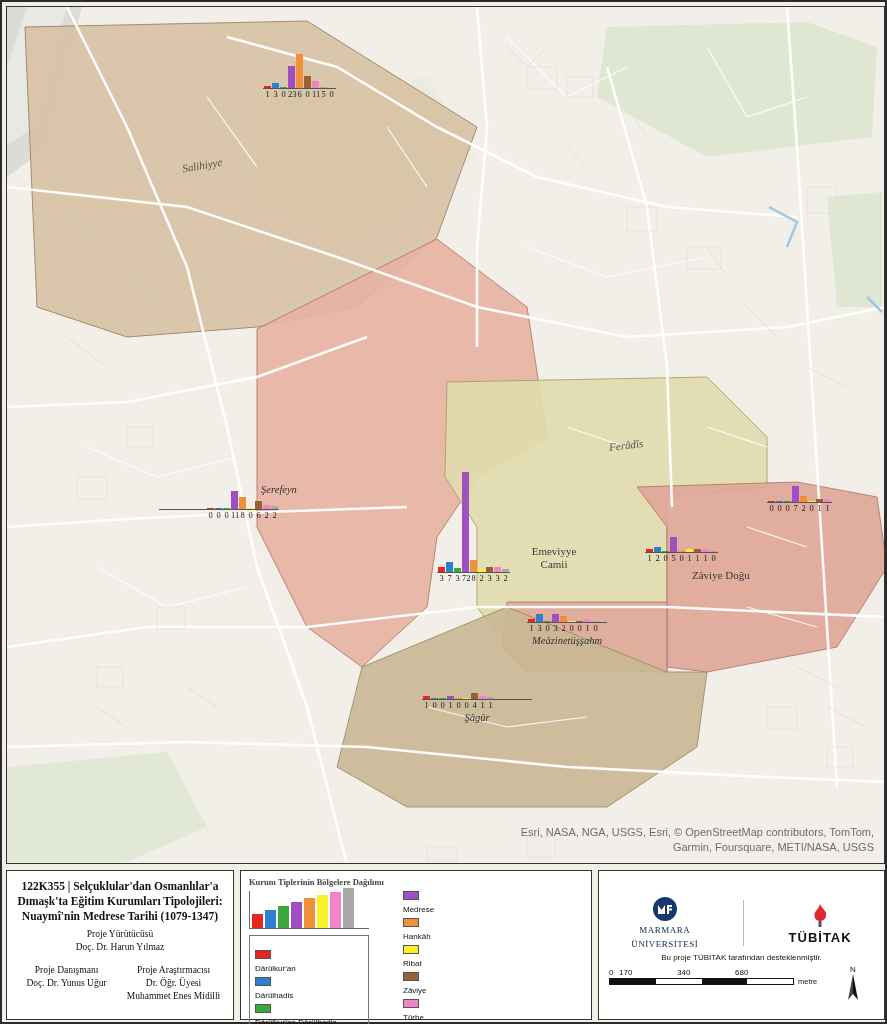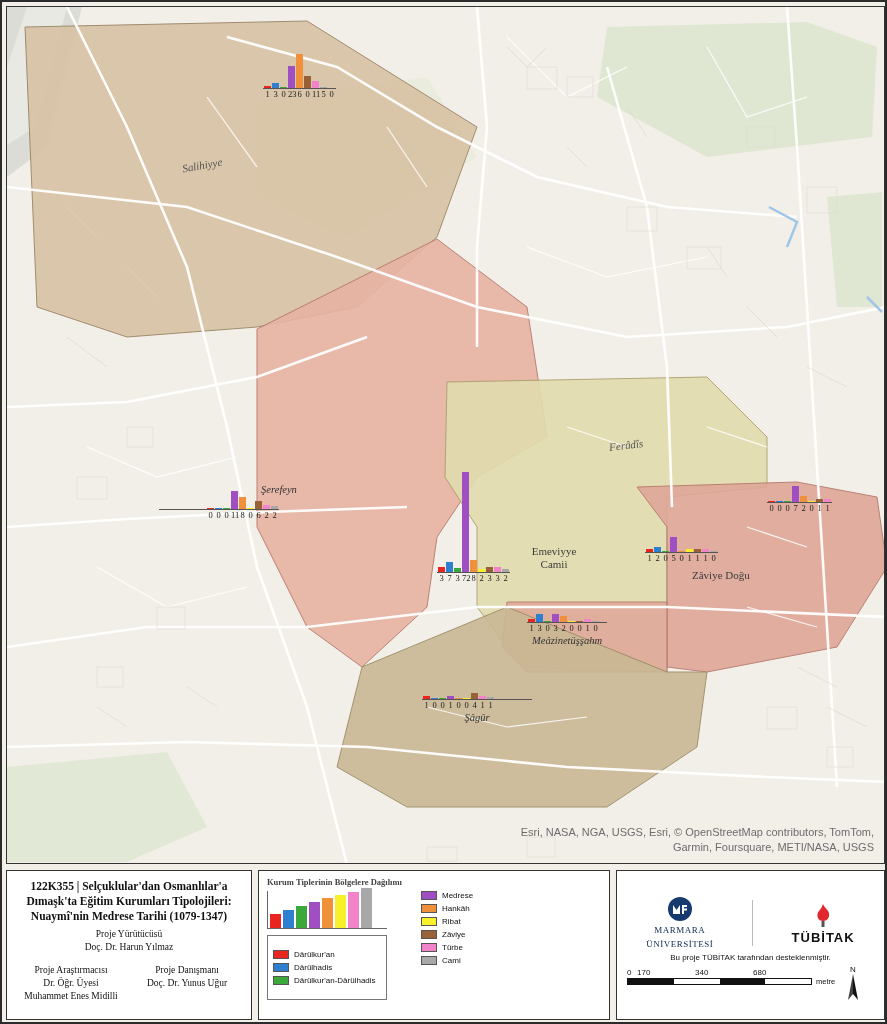--- a/index.html
+++ b/index.html
@@ -75,21 +75,21 @@
     left: 4px; top: 868px;
     width: 879px; height: 150px;
     display: flex;
     gap: 6px;
   }
   .panel {
     border: 1px solid #333;
     background: #fff;
     position: relative;
   }
-  #title-panel { width: 246px; padding: 8px 6px; text-align:center; }
+  #title-panel { width: 228px; padding: 8px 6px; text-align:center; }
   #title-panel .main {
     font-family: "Liberation Serif", serif;
     font-weight: bold; font-size: 11.5px; line-height: 15px;
     color: #111;
   }
   #title-panel .sub {
     margin-top: 4px;
     font-size: 9.5px; line-height: 13px; color:#111;
     font-family: "Liberation Serif", serif;
   }
@@ -109,21 +109,21 @@
   .legend-body { display:flex; gap: 10px; }
   .legend-chart { width: 120px; }
   .legend-chart .lbars {
     display:flex; align-items:flex-end; height: 38px; gap:2px;
     border-bottom:1px solid #666; border-left:1px solid #666;
     padding-left:2px;
   }
   .legend-chart .lbars i { display:block; width: 11px; }
   .legend-cols { display:flex; flex:1; gap: 10px; font-size:8.5px; }
   .legend-col { display:flex; flex-direction:column; gap:4px; }
-  .lkey { display:flex; align-items:flex-start; gap:5px; }
+  .lkey { display:flex; align-items:flex-start; gap:5px;flex-direction:column; }
   .lkey .sw { width: 16px; height: 9px; border:1px solid #555; display:block; }
   .lkey span.txt { font-size: 8px; color:#111; font-family:"Liberation Sans", sans-serif; }
   .legend-col.boxed {
     border:1px solid #777; padding:14px 5px; justify-content:center;
   }
   #logo-panel { flex:1; padding: 24px 10px; }
   .logos { display:flex; align-items:center; justify-content:space-around; height:56px; }
   .logo-block { display:flex; flex-direction:column; align-items:center; gap:3px; }
   .logo-block .ltext {
     font-family: "Liberation Serif", serif;
@@ -420,27 +420,27 @@
         <div>122K355 | Selçuklular'dan Osmanlılar'a</div>
         <div>Dımaşk'ta Eğitim Kurumları Tipolojileri:</div>
         <div>Nuaymî'nin Medrese Tarihi (1079-1347)</div>
       </div>
       <div class="sub">
         <div>Proje Yürütücüsü</div>
         <div>Doç. Dr. Harun Yılmaz</div>
       </div>
       <div class="cols">
         <div>
+          <div>Proje Danışmanı</div>
+          <div>Doç. Dr. Yunus Uğur</div>
+        </div>
+        <div>
           <div>Proje Araştırmacısı</div>
           <div>Dr. Öğr. Üyesi</div>
           <div>Muhammet Enes Midilli</div>
-        </div>
-        <div>
-          <div>Proje Danışmanı</div>
-          <div>Doç. Dr. Yunus Uğur</div>
         </div>
       </div>
     </div>
 
     <div class="panel" id="legend-panel">
       <div class="lt">Kurum Tiplerinin Bölgelere Dağılımı</div>
       <div class="legend-body">
         <div class="legend-chart">
           <div class="lbars">
             <i style="height:14px; background:#e8251f"></i>

